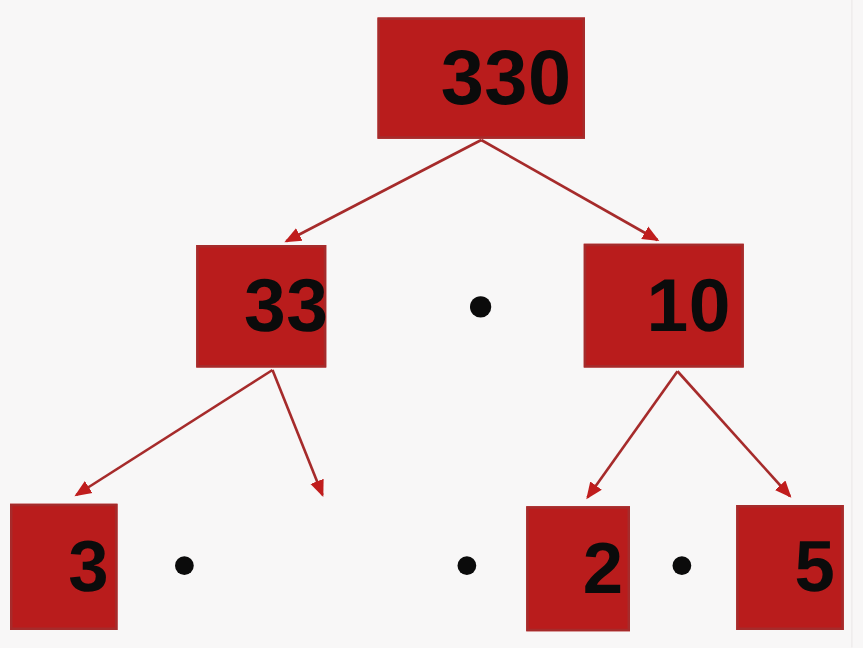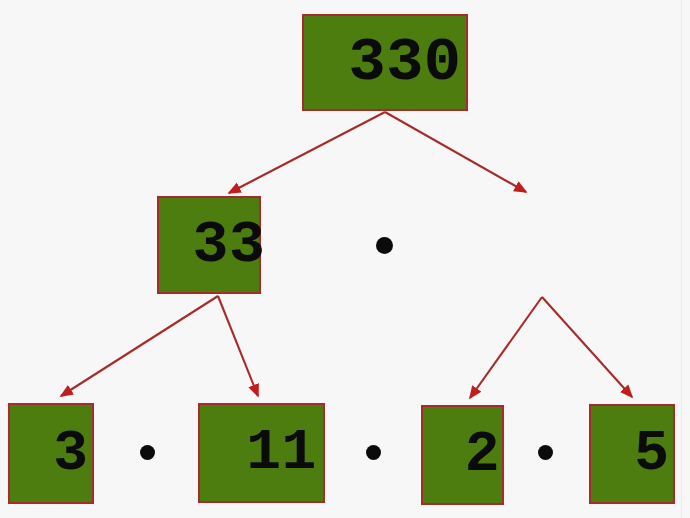--- a/index.html
+++ b/index.html
@@ -24,27 +24,27 @@
     position: absolute;
     left: 0;
     top: 0;
     width: 690px;
     height: 518px;
     pointer-events: none;
   }
   .node {
     position: absolute;
     box-sizing: border-box;
-    background: #4d7c0f;
+    background: #b91c1c;
     border: 2px solid #a62b2b;
     display: flex;
     align-items: center;
     justify-content: center;
     color: #0b0b0b;
-    font-family: Liberation Mono, monospace;
+    font-family: Liberation Sans, sans-serif;
     font-weight: 700;
     line-height: 1;
     letter-spacing: 0.5px;
     z-index: 2;
     padding-left: 40px;
   }
   .node-root   { left: 302px; top: 14px;  width: 166px; height: 97px;  font-size: 62px; }
   .node-mid-l  { left: 157px; top: 196px; width: 104px; height: 98px;  font-size: 60px; }
   .node-mid-r  { left: 467px; top: 195px; width: 128px; height: 99px;  font-size: 60px; }
   .node-leaf-1 { left: 8px;   top: 403px; width: 86px;  height: 101px; font-size: 58px; }
@@ -97,26 +97,26 @@
       <line x1="542" y1="297" x2="632" y2="397"></line>
     </g>
   </svg>
 
   <div class="node node-root">330</div>
 
   <div class="node node-mid-l">33</div>
 
   <div class="opdot opdot-top"></div>
 
+  <div class="node node-mid-r">10</div>
 
   <div class="node node-leaf-1">3</div>
 
   <div class="opdot opdot-b1"></div>
 
-  <div class="node node-leaf-2">11</div>
 
   <div class="opdot opdot-b2"></div>
 
   <div class="node node-leaf-3">2</div>
 
   <div class="opdot opdot-b3"></div>
 
   <div class="node node-leaf-4">5</div>
 
 </div>

